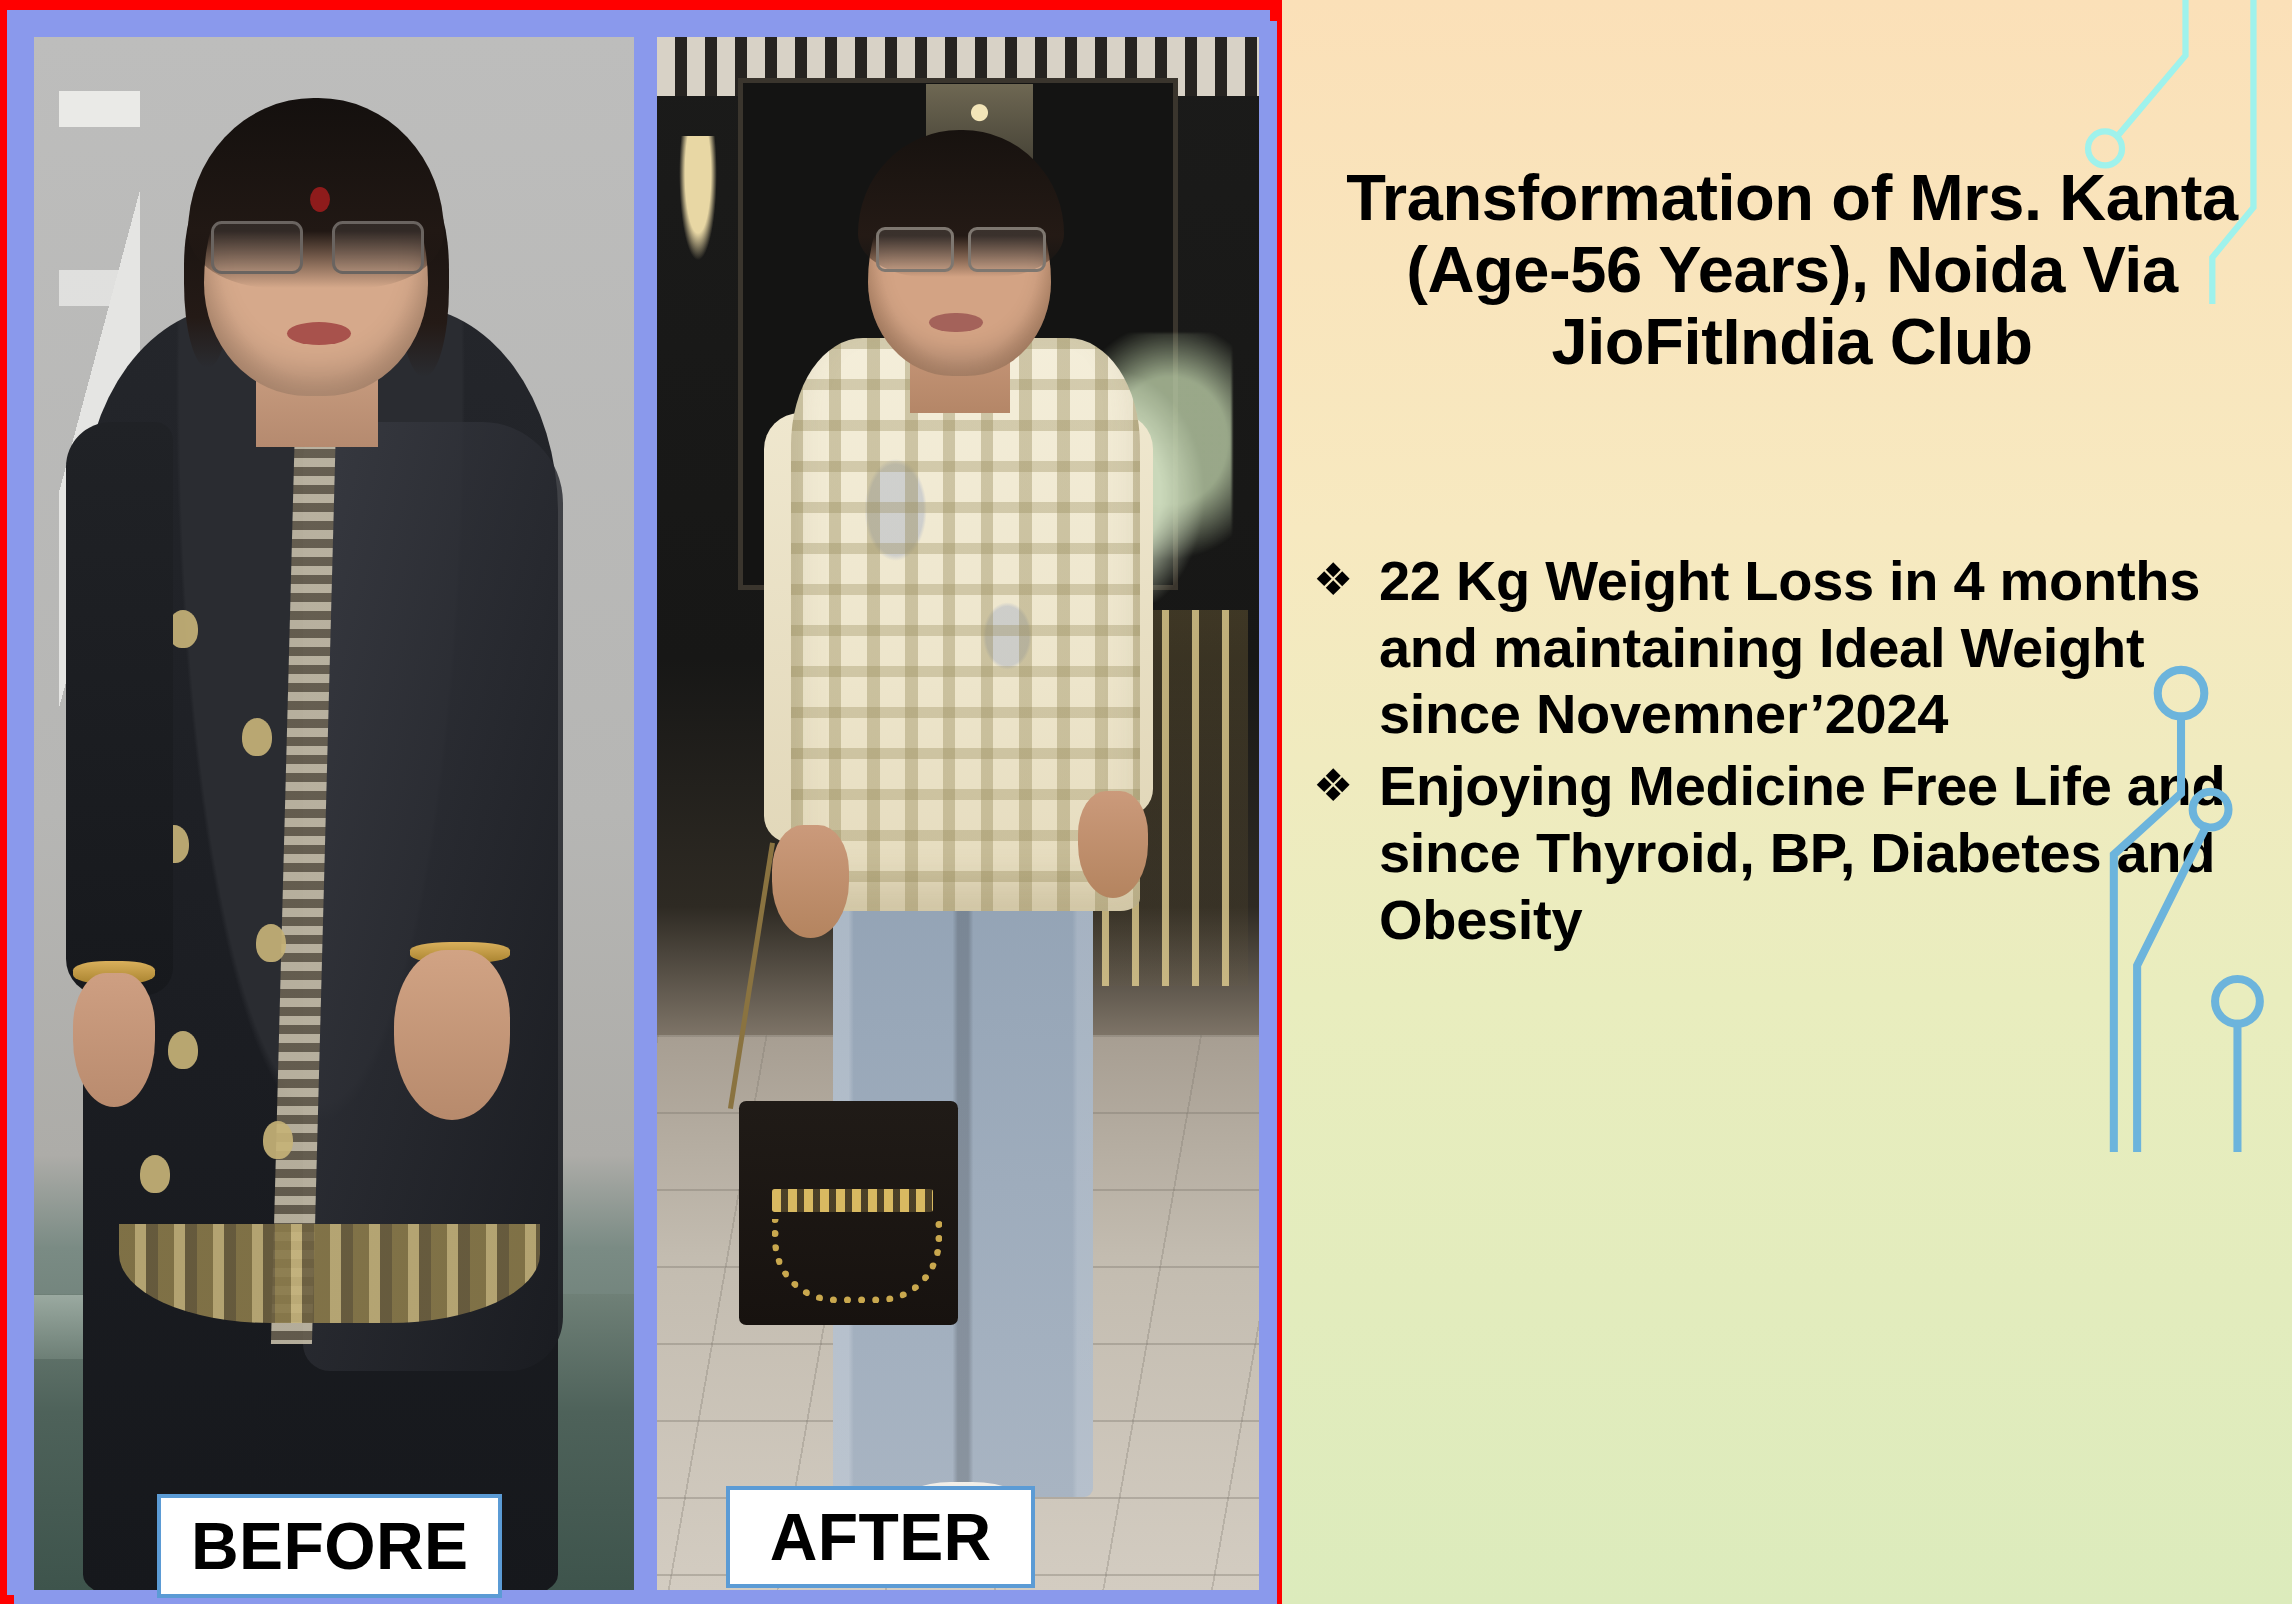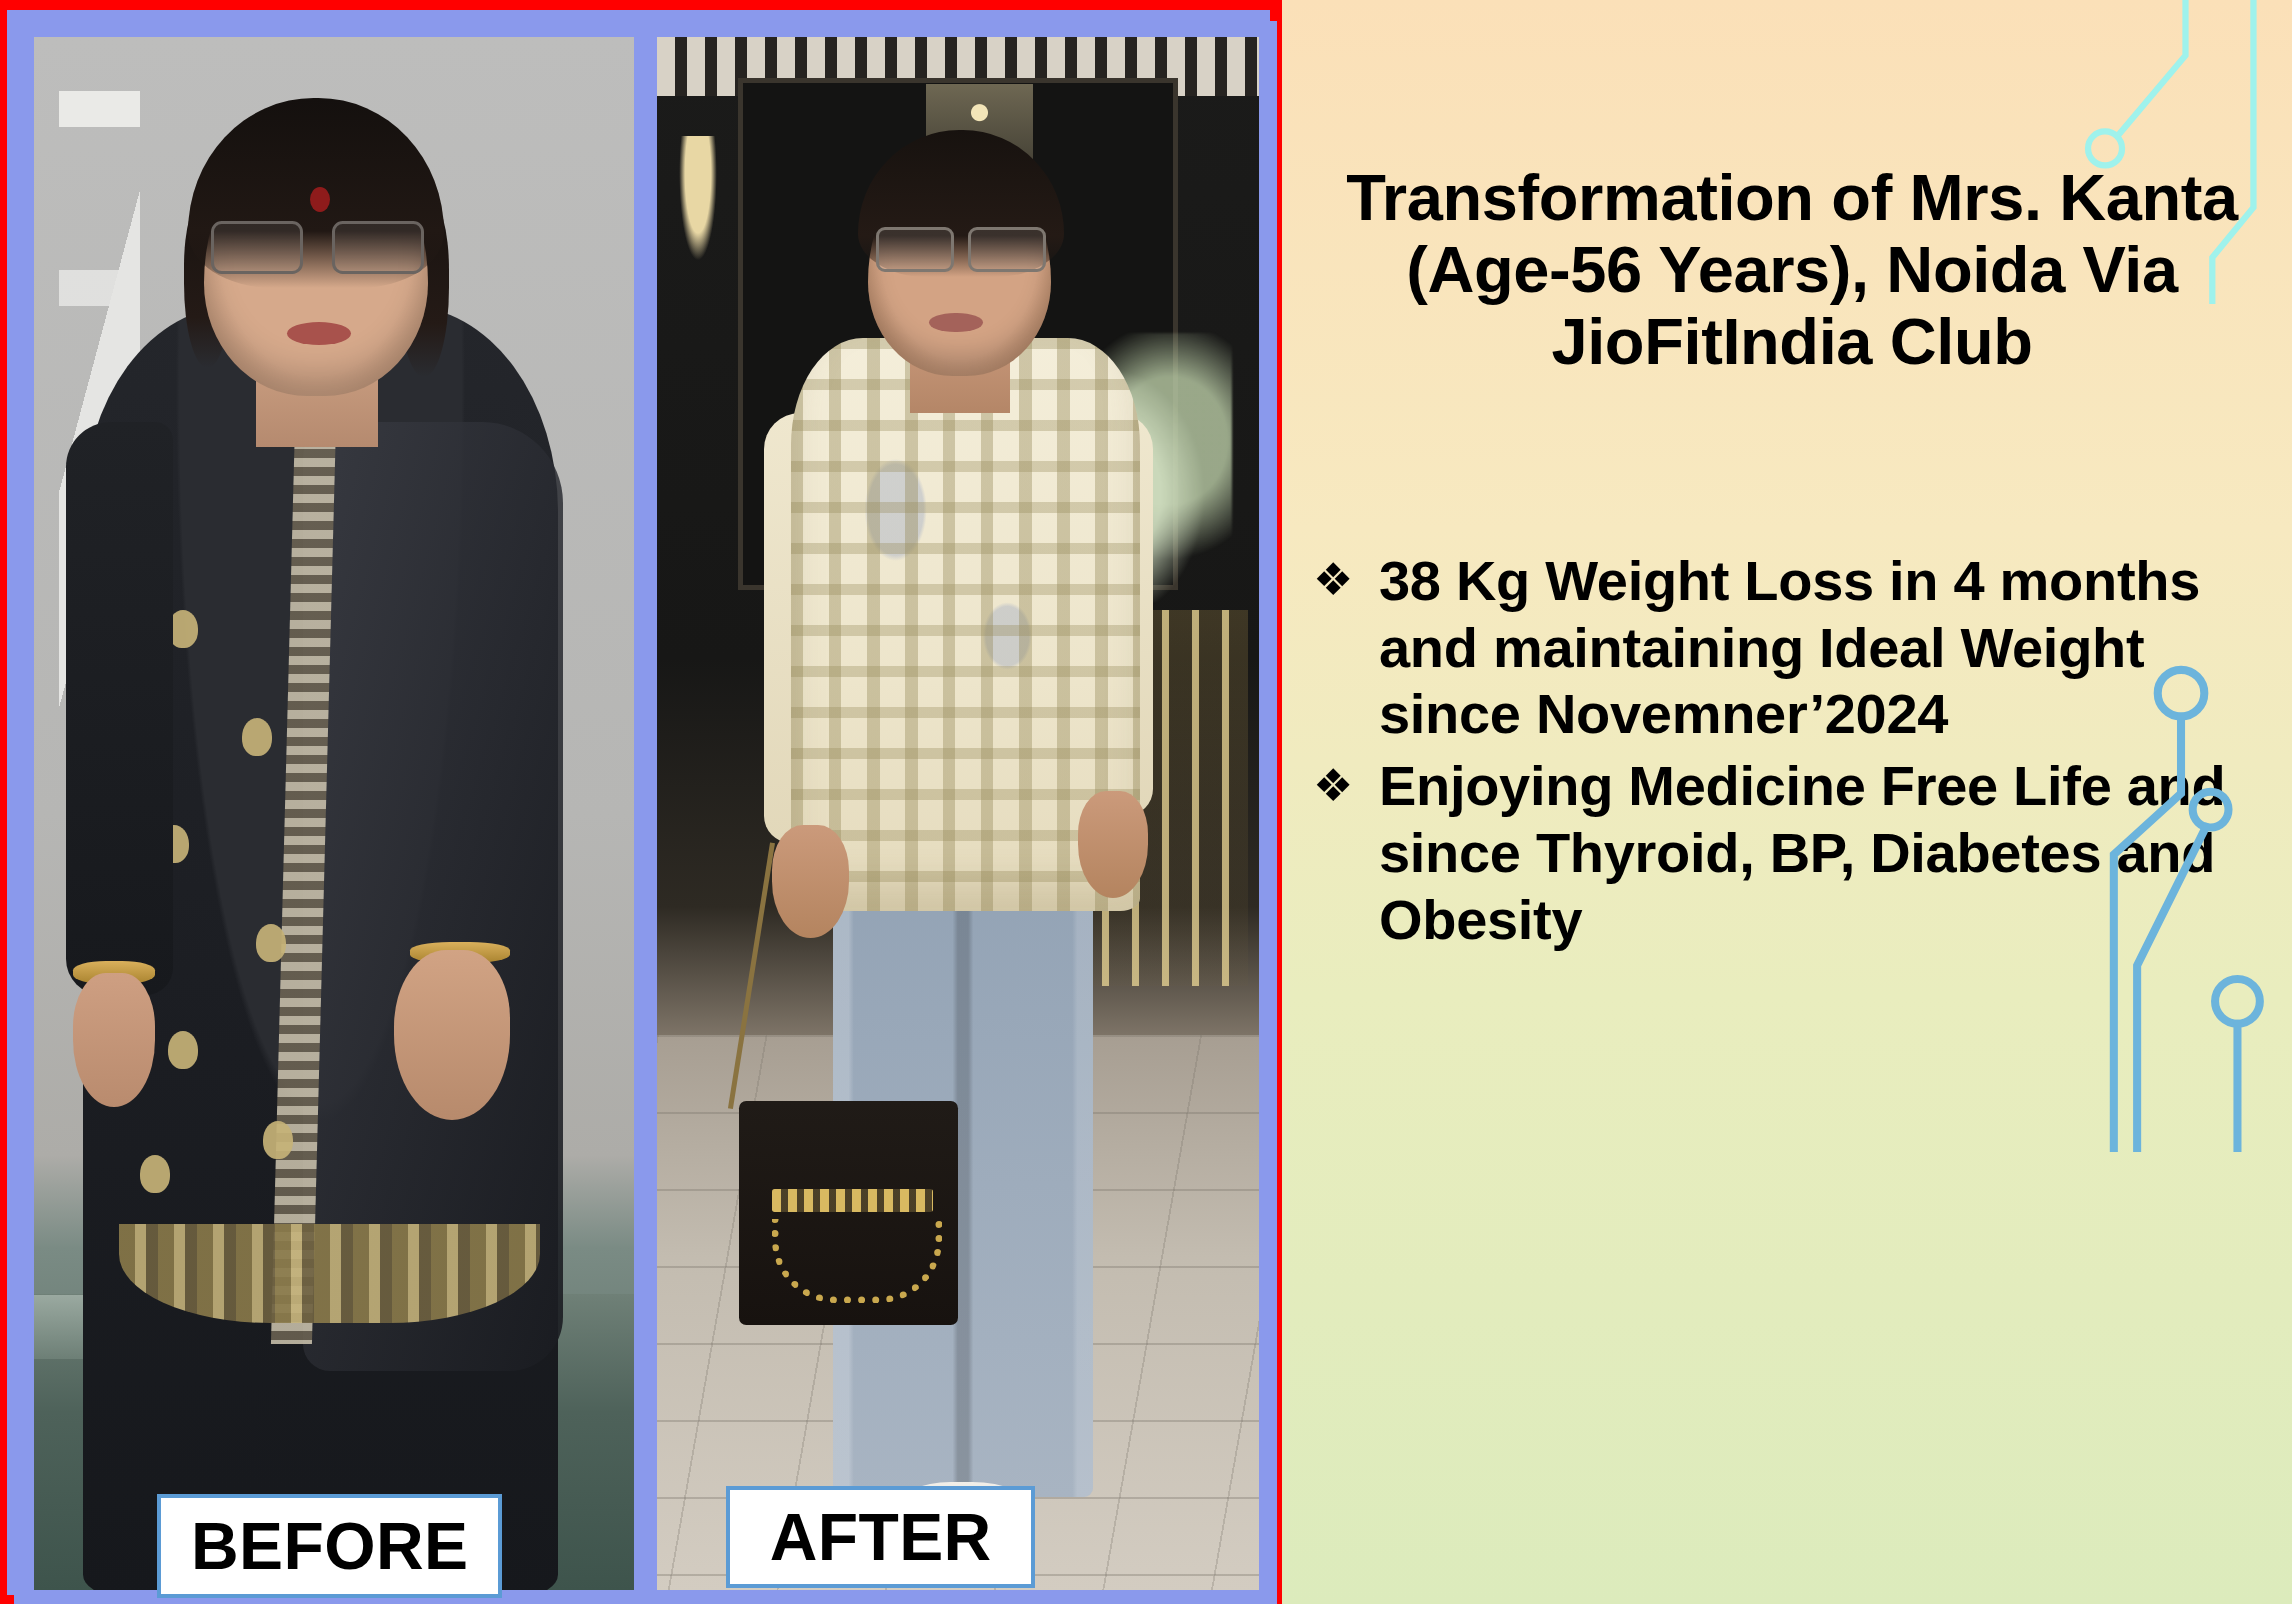--- a/index.html
+++ b/index.html
@@ -409,21 +409,21 @@
         <path d="M196 -10 L196 232 L150 288 L150 350"></path>
         <circle cx="196" cy="96" r="0.001"></circle>
       </g>
     </svg>
 
     <h1 id="headline">Transformation of Mrs. Kanta (Age-56 Years), Noida Via JioFitIndia Club</h1>
 
     <div id="bullets">
       <div class="bullet">
         <span class="bullet-marker">❖</span>
-        <span class="bullet-text">38 Kg Weight Loss in 4 months and maintaining Ideal Weight since Novemner’2024</span>
+        <span class="bullet-text">22 Kg Weight Loss in 4 months and maintaining Ideal Weight since Novemner’2024</span>
       </div>
       <div class="bullet">
         <span class="bullet-marker">❖</span>
         <span class="bullet-text">Enjoying Medicine Free Life and since Thyroid, BP, Diabetes and Obesity</span>
       </div>
     </div>
 
     <svg id="circuit-bottom" viewBox="0 0 240 560">
       <g fill="none" stroke="#6CB4DC" stroke-width="9" stroke-linecap="round">
         <circle cx="115" cy="48" r="26"></circle>

